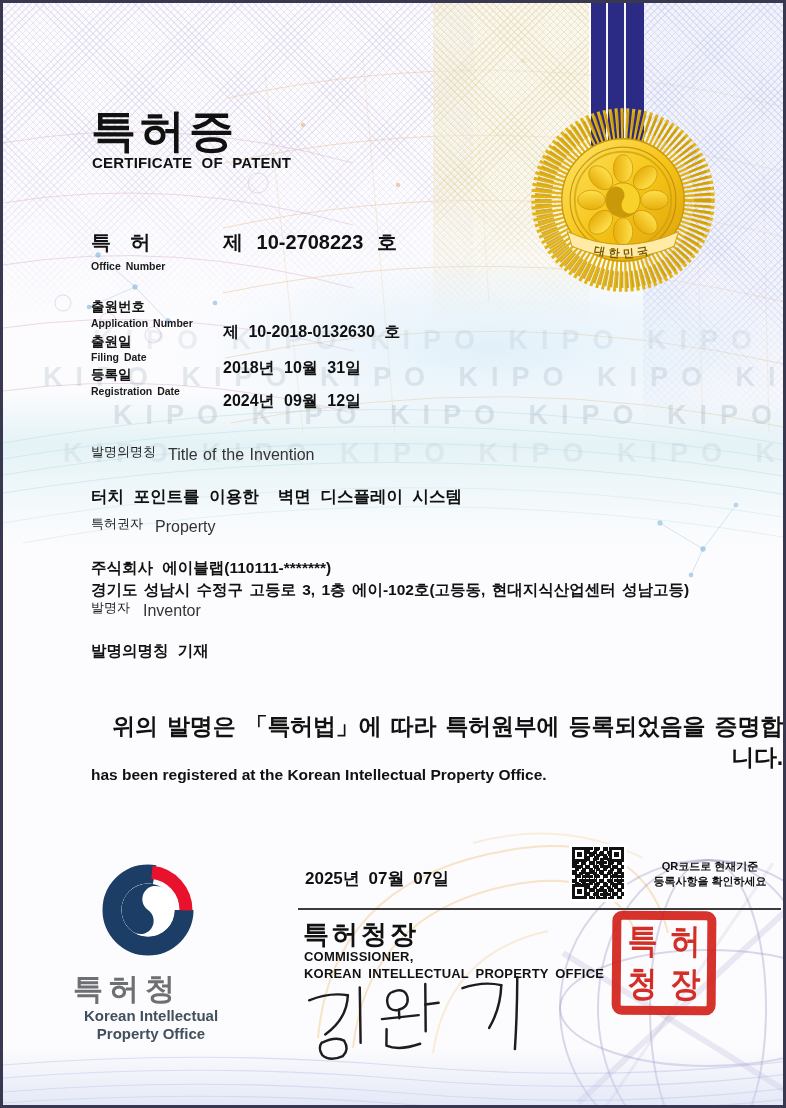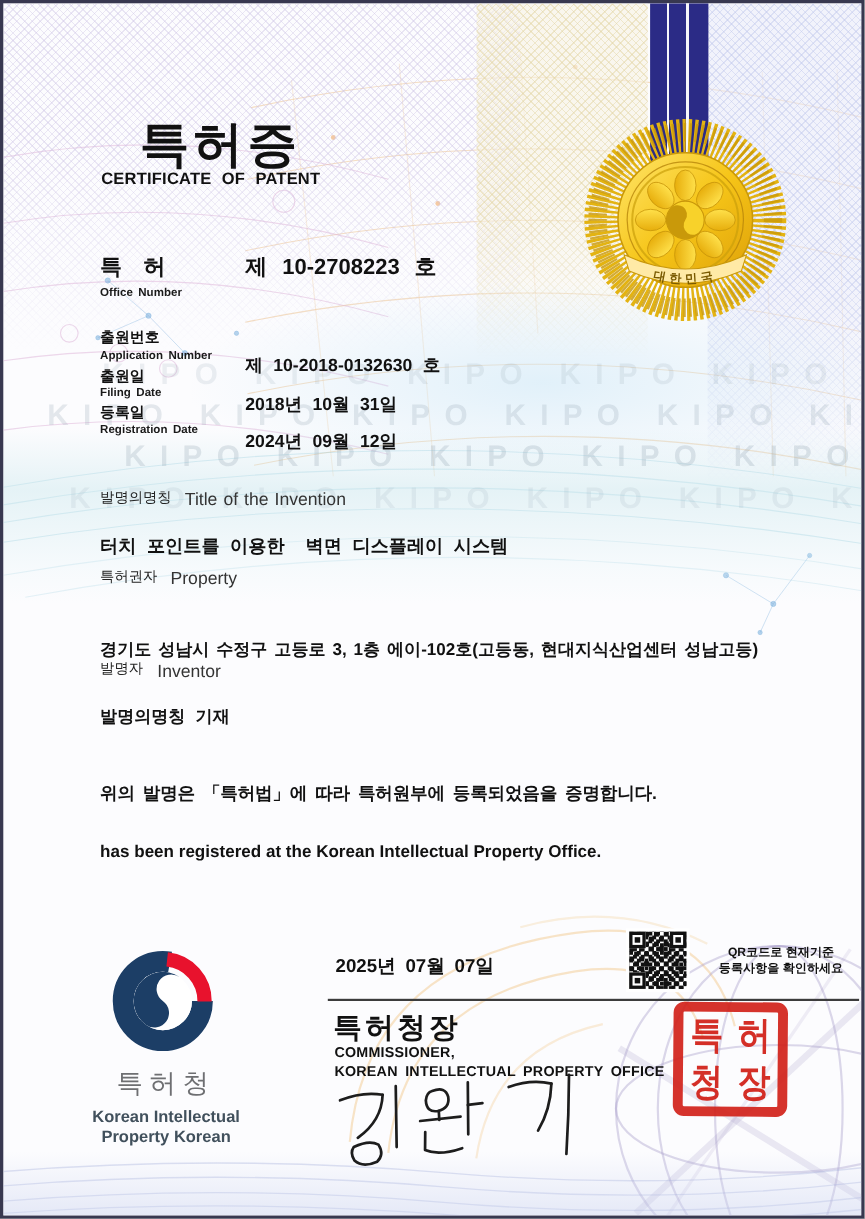--- a/index.html
+++ b/index.html
@@ -26,39 +26,39 @@
                linear-gradient(rgba(232,234,248,.55),rgba(232,234,248,.55));
     -webkit-mask-image:linear-gradient(to bottom,#000 55%,transparent 98%);
     mask-image:linear-gradient(to bottom,#000 55%,transparent 98%);}
   .blob-blue{left:170px;top:255px;width:640px;height:180px;
     background:radial-gradient(ellipse at 50% 50%,rgba(203,231,246,.55),rgba(203,231,246,0) 72%);}
   .band-teal{left:0;top:386px;width:786px;height:160px;
     background:linear-gradient(to bottom,rgba(208,236,240,0),rgba(206,233,238,.5) 35%,rgba(214,240,243,.15) 80%,transparent);}
   .band-bottom{left:0;top:1044px;width:780px;height:58px;
     background:linear-gradient(to bottom,rgba(214,220,244,0),rgba(206,214,240,.5));}
   
-  .t-title{font-size:45px;font-weight:700;letter-spacing:4px;margin-left:36px;}
+  .t-title{font-size:45px;font-weight:700;letter-spacing:4px;}
   .t-sub{font-size:15px;font-weight:700;letter-spacing:.2px;word-spacing:5px;}
   .pat-lbl{font-size:20px;font-weight:700;letter-spacing:7px;}
   .lblK{font-size:13.5px;font-weight:700;}
   .lblE{font-size:10.5px;font-weight:700;color:#1a1a1a;word-spacing:2px;}
   .lblK2{font-size:13px;font-weight:400;color:#222;}
   .lblE2{font-size:16px;font-weight:400;color:#333;word-spacing:1px;}
   .val{font-size:16px;font-weight:700;word-spacing:5px;margin-top:24px;}
   .val-lg{font-size:20px;font-weight:700;word-spacing:8px;}
   .pre{white-space:pre-wrap;}
-  .stmt-ko{font-size:16px;font-weight:700;word-spacing:3px;letter-spacing:-0.2px;text-align:right;}
+  .stmt-ko{font-size:23px;font-weight:700;word-spacing:3px;letter-spacing:-0.2px;text-align:right;}
   .stmt-en{font-size:15.5px;font-weight:700;width:652px;}
   .jst{text-align:justify;text-align-last:justify;}
   .date{font-size:17px;font-weight:700;word-spacing:4px;}
   .comm{font-size:26px;font-weight:700;letter-spacing:3px;}
   .comm-en{font-size:13px;font-weight:700;word-spacing:3px;letter-spacing:.2px;}
   .qrcap{font-size:11px;font-weight:700;line-height:15px;text-align:center;}
   .wm-row{font-size:27px;font-weight:700;letter-spacing:13px;color:rgba(148,164,178,.30);white-space:nowrap;}
-  .agency-ko{font-size:24px;font-weight:400;color:#6e6f72;letter-spacing:6px;text-align:center;}
+  .agency-ko{font-size:30px;font-weight:700;color:#6e6f72;letter-spacing:6px;}
   .agency-en{font-size:15px;color:#41505c;line-height:18px;text-align:center;font-weight:700;}
   
   .ribbon{left:588px;top:0;width:53px;height:150px;z-index:2;
     background:linear-gradient(to right,#2b2b86 0 15px,#f6f6fa 15px 17px,#2b2b86 17px 33px,#f6f6fa 33px 35px,#2b2b86 35px 53px);}
   .seal{left:609px;top:908px;width:104px;height:104px;border:9px solid rgba(208,29,21,.9);
     border-radius:10px;box-sizing:border-box;display:grid;z-index:5;
     grid-template-columns:1fr 1fr;grid-template-rows:1fr 1fr;place-items:center;transform:rotate(.5deg);}
   .seal span{font-size:30px;font-weight:700;color:rgba(208,29,21,.92);transform:scaleY(1.15);}
   .qr{left:566px;top:841px;width:58px;height:58px;background:#fff;padding:3px;box-sizing:border-box;z-index:5;}
   .qr-in{position:relative;width:100%;height:100%;
@@ -221,20 +221,21 @@
   <div class="abs z5 lblK" style="left:88px;top:363px">등록일</div>
   <div class="abs z5 lblE" style="left:88px;top:382px">Registration Date</div>
   <div class="abs z5 val" style="left:220px;top:364px">2024년 09월 12일</div>
 
   <div class="abs z5 lblK2" style="left:88px;top:440px">발명의명칭</div>
   <div class="abs z5 lblE2" style="left:165px;top:443px">Title of the Invention</div>
   <div class="abs z5 val pre" style="left:88px;top:459px;font-size:16.5px">터치 포인트를 이용한  벽면 디스플레이 시스템</div>
 
   <div class="abs z5 lblK2" style="left:88px;top:512px">특허권자</div>
   <div class="abs z5 lblE2" style="left:152px;top:515px">Property</div>
+  <div class="abs z5 val" style="left:88px;top:531px;font-size:15.5px">주식회사 에이블랩(110111-*******)</div>
   <div class="abs z5 val" style="left:88px;top:553px;font-size:15.5px;word-spacing:2px">경기도 성남시 수정구 고등로 3, 1층 에이-102호(고등동, 현대지식산업센터 성남고등)</div>
 
   <div class="abs z5 lblK2" style="left:88px;top:596px">발명자</div>
   <div class="abs z5 lblE2" style="left:140px;top:599px">Inventor</div>
   <div class="abs z5 val" style="left:88px;top:614px;font-size:15.5px">발명의명칭 기재</div>
 
   <div class="abs z5 stmt-ko" style="left:88px;top:708px">위의 발명은 「특허법」에 따라 특허원부에 등록되었음을 증명합니다.</div>
   <div class="abs z5 stmt-en" style="left:88px;top:763px">has been registered at the Korean Intellectual Property Office.</div>
 
   <div class="abs z5 date" style="left:302px;top:864px">2025년 07월 07일</div>
@@ -284,16 +285,16 @@
   <svg class="abs z5" style="left:92px;top:854px" width="106" height="106" viewBox="-53 -53 106 106">
     <circle r="46" fill="#ffffff" opacity=".0"></circle>
     <circle r="36" fill="none" stroke="#1c3e66" stroke-width="19" stroke-dasharray="176 51"></circle>
     <circle r="38" fill="none" stroke="#e8122d" stroke-width="13" stroke-dasharray="56 183" transform="rotate(276)"></circle>
     <circle r="26.5" fill="#ffffff"></circle>
     <path d="M0,-26.5 a26.5,26.5 0 0 0 0,53 a13.25,13.25 0 0 0 0,-26.5 a13.25,13.25 0 0 1 0,-26.5 z" fill="#1c3e66" transform="rotate(35)"></path>
   </svg>
   <div class="abs z5 agency-ko" style="left:70px;top:966px;width:156px">특허청</div>
   <div class="abs z5 agency-en" style="left:60px;top:1004px;width:176px">
     <div>Korean Intellectual</div>
-    <div>Property Korean</div>
+    <div>Property Office</div>
   </div>
 
 </div>
 
 </body></html>

